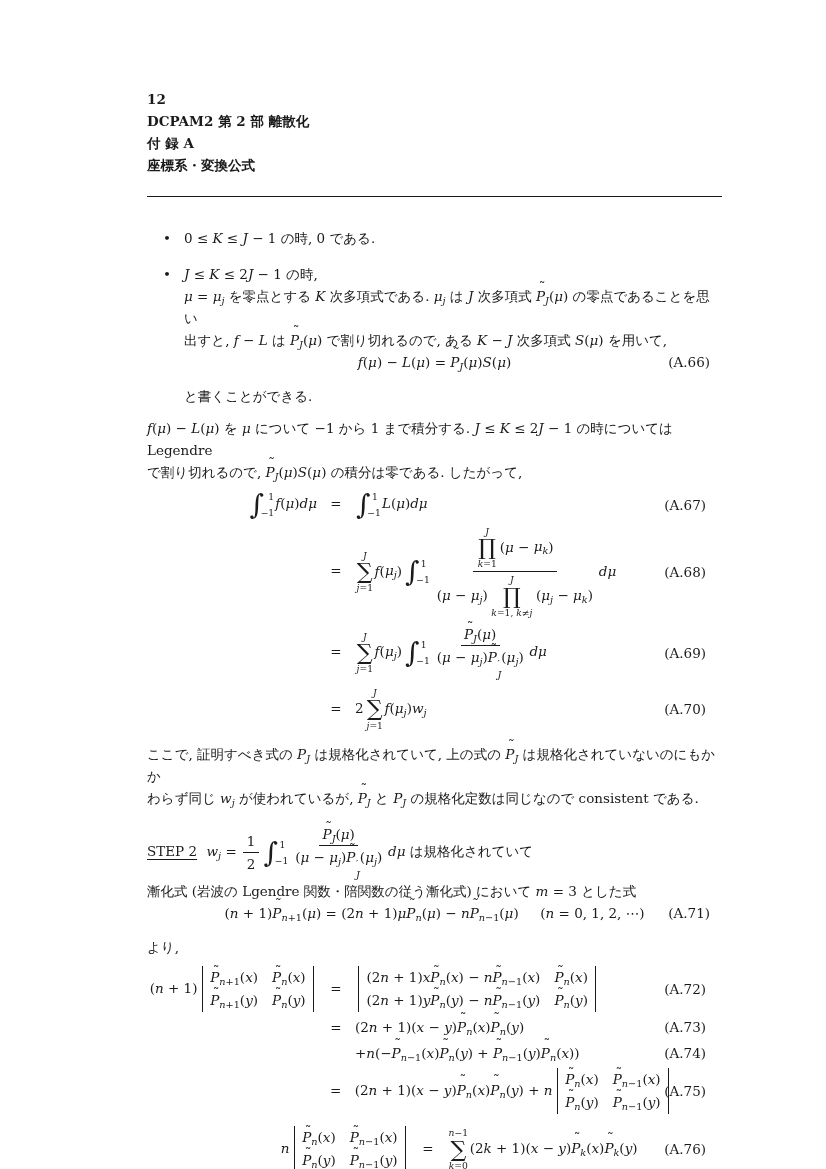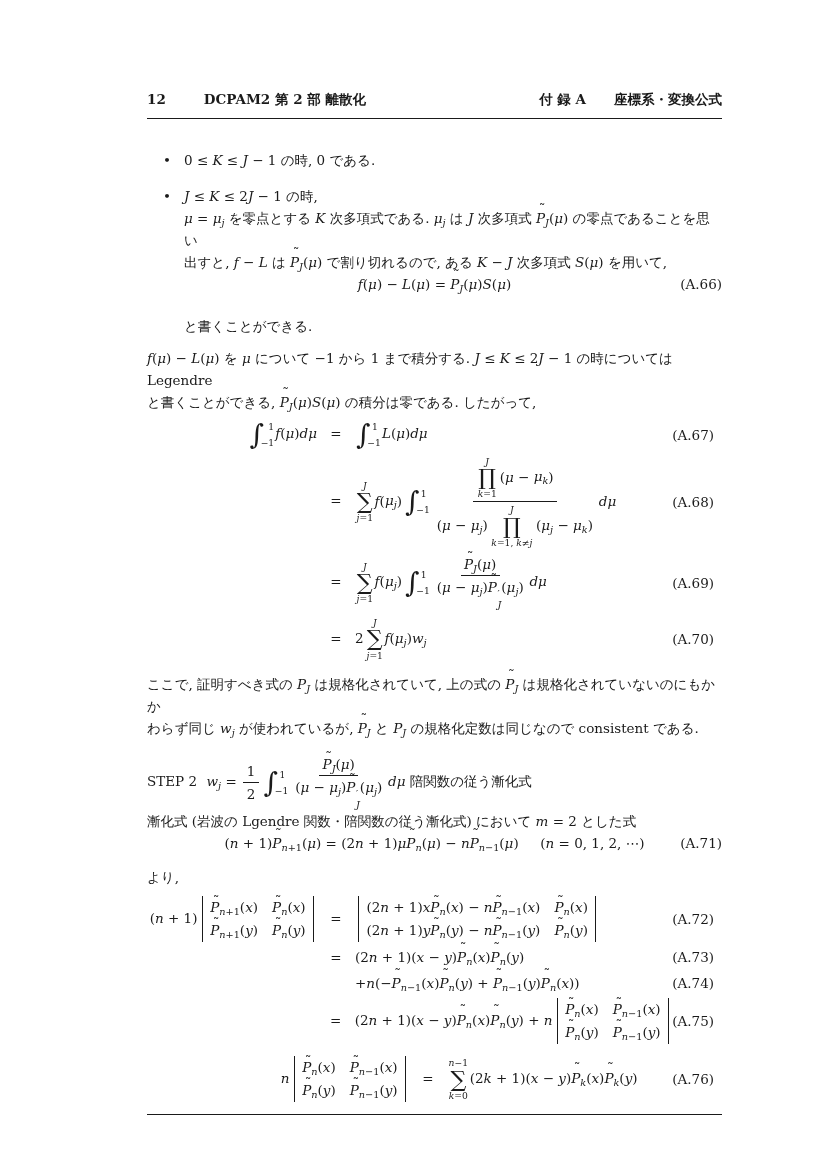--- a/index.html
+++ b/index.html
@@ -4,50 +4,50 @@
 <style>
   html,body{margin:0;padding:0;background:#ffffff;}
   .page{
     width:826px;height:1169px;margin:0 auto;background:#ffffff;color:#1a1a1a;
     font-family:"DejaVu Serif","Liberation Serif",serif;
     font-size:13.5px;line-height:22px;
     padding:88px 104px 84px 147px;box-sizing:border-box;
     display:flex;flex-direction:column;overflow:hidden;
   }
   
-  .pagehead{display:flex;align-items:baseline;border-bottom:1px solid #1a1a1a;padding-bottom:8px;font-weight:bold;}
+  .pagehead{display:flex;align-items:baseline;border-bottom:1px solid #1a1a1a;padding-bottom:20px;font-weight:bold;flex-direction:column;}
   .pagenum{margin-right:38px;}
   .head-spacer{flex:1;}
   .head-right-section{margin-right:28px;}
   .pagefoot{margin-top:auto;border-top:1px solid #1a1a1a;padding-top:7px;display:flex;justify-content:space-between;font-size:13px;}
   
   .bullets{margin:30px 0 0 16px;padding:0;list-style:none;}
   .bullets li{display:flex;align-items:baseline;}
   .bullets li + li{margin-top:14px;}
   .dot{width:21px;flex:none;}
   .btext{flex:1;}
   .bline{display:block;}
   
   .para{margin-top:10px;}
-  .indent{margin-left:37px;margin-top:20px;}
+  .indent{margin-left:37px;margin-top:12px;}
   .mt14{}
   .step2row{margin-top:16px;white-space:nowrap;}
-  .u{text-underline-offset:3px;}
+  .u{text-decoration:underline;text-underline-offset:3px;}
   
   .eq-single{position:relative;text-align:center;margin:0 0 12px;padding:0 50px;white-space:nowrap;}
-  .eq-single .eqlabel{position:absolute;right:0;top:50%;transform:translateY(-50%);}
+  .eq-single .eqlabel{position:absolute;right:12px;top:50%;transform:translateY(-50%);}
   
   .eqnarray{margin:8px 0 12px;}
   .eqrow{display:flex;align-items:baseline;position:relative;padding-right:50px;margin:7px 0;}
   .eqn2tight .eqrow{margin:4px 0;}
   .eqlhs{width:170px;text-align:right;white-space:nowrap;}
   .eqn-wide .eqlhs{width:262px;}
   .eqsign{width:38px;text-align:center;flex:none;}
   .eqrhs{flex:1;text-align:left;white-space:nowrap;}
-  .eqlabel{position:absolute;right:8px;top:50%;transform:translateY(-50%);white-space:nowrap;}
+  .eqlabel{position:absolute;right:16px;top:50%;transform:translateY(-50%);white-space:nowrap;}
   
   .rm{font-style:normal;}
   .it{font-style:italic;}
   .atom{white-space:nowrap;}
   .sub{font-size:0.72em;vertical-align:-0.28em;line-height:1;}
   .ss{display:inline-flex;flex-direction:column;align-items:flex-start;font-size:0.72em;line-height:1.15;vertical-align:-0.5em;margin-left:0.06em;}
   .ss .ssup,.ss .ssub{display:block;}
   .acc{position:relative;display:inline-block;}
   .acc .mark{position:absolute;top:-0.4em;left:50%;transform:translateX(-28%);line-height:1;font-size:1em;}
   .frac{display:inline-flex;flex-direction:column;align-items:center;vertical-align:middle;text-align:center;margin:0 0.18em;line-height:1.35;}
@@ -98,21 +98,21 @@
 
     <div class="eq-single">
       <span><span class="it">f</span><span class="rm">(</span><span class="it">μ</span><span class="rm">) − </span><span class="it">L</span><span class="rm">(</span><span class="it">μ</span><span class="rm">) = </span><span class="atom"><span class="acc"><span class="mark">˜</span><span class="it">P</span></span><span class="sub"><span class="it">J</span></span></span><span class="rm">(</span><span class="it">μ</span><span class="rm">)</span><span class="it">S</span><span class="rm">(</span><span class="it">μ</span><span class="rm">)</span></span>
       <span class="eqlabel">(A.66)</span>
     </div>
 
     <div class="para indent"><span class="rm">と書くことができる.</span></div>
 
     <div class="para mt14">
       <div><span class="it">f</span><span class="rm">(</span><span class="it">μ</span><span class="rm">) − </span><span class="it">L</span><span class="rm">(</span><span class="it">μ</span><span class="rm">) を </span><span class="it">μ</span><span class="rm"> について −1 から 1 まで積分する. </span><span class="it">J</span><span class="rm"> ≤ </span><span class="it">K</span><span class="rm"> ≤ 2</span><span class="it">J</span><span class="rm"> − 1 の時については Legendre</span></div>
-      <div><span class="rm">と書くことができる, </span><span class="atom"><span class="acc"><span class="mark">˜</span><span class="it">P</span></span><span class="sub"><span class="it">J</span></span></span><span class="rm">(</span><span class="it">μ</span><span class="rm">)</span><span class="it">S</span><span class="rm">(</span><span class="it">μ</span><span class="rm">) の積分は零である. したがって,</span></div>
+      <div><span class="rm">で割り切れるので, </span><span class="atom"><span class="acc"><span class="mark">˜</span><span class="it">P</span></span><span class="sub"><span class="it">J</span></span></span><span class="rm">(</span><span class="it">μ</span><span class="rm">)</span><span class="it">S</span><span class="rm">(</span><span class="it">μ</span><span class="rm">) の積分は零である. したがって,</span></div>
     </div>
 
     <div class="eqnarray">
         <div class="eqrow">
           <div class="eqlhs"><span class="intop">
               <span class="isym">∫</span>
               <span class="ilim">
                 <span class="ihi"><span class="rm">1</span></span>
                 <span class="ilo"><span class="rm">−1</span></span>
               </span>
@@ -202,23 +202,23 @@
             <span class="ilim">
               <span class="ihi"><span class="rm">1</span></span>
               <span class="ilo"><span class="rm">−1</span></span>
             </span>
           </span><span class="frac">
             <span class="num"><span class="atom"><span class="acc"><span class="mark">˜</span><span class="it">P</span></span><span class="sub"><span class="it">J</span></span></span><span class="rm">(</span><span class="it">μ</span><span class="rm">)</span></span>
             <span class="den"><span class="rm">(</span><span class="it">μ</span><span class="rm"> − </span><span class="atom"><span class="it">μ</span><span class="sub"><span class="it">j</span></span></span><span class="rm">)</span><span class="atom"><span class="acc"><span class="mark">˜</span><span class="it">P</span></span><span class="ss">
                   <span class="ssup"><span class="rm">′</span></span>
                   <span class="ssub"><span class="it">J</span></span>
                 </span></span><span class="rm">(</span><span class="atom"><span class="it">μ</span><span class="sub"><span class="it">j</span></span></span><span class="rm">)</span></span>
-          </span><span class="it">dμ</span></span><span><span class="rm"> 陪関数の従う漸化式</span></span>
-    </div>
-    <div><span class="rm">漸化式 (岩波の Lgendre 関数・陪関数の従う漸化式) において </span><span class="it">m</span><span class="rm"> = 2 とした式</span></div>
+          </span><span class="it">dμ</span></span><span><span class="rm"> は規格化されていて</span></span>
+    </div>
+    <div><span class="rm">漸化式 (岩波の Lgendre 関数・陪関数の従う漸化式) において </span><span class="it">m</span><span class="rm"> = 3 とした式</span></div>
 
     <div class="eq-single">
       <span><span class="rm">(</span><span class="it">n</span><span class="rm"> + 1)</span><span class="atom"><span class="acc"><span class="mark">˜</span><span class="it">P</span></span><span class="sub"><span class="it">n</span><span class="rm">+1</span></span></span><span class="rm">(</span><span class="it">μ</span><span class="rm">) = (2</span><span class="it">n</span><span class="rm"> + 1)</span><span class="it">μ</span><span class="atom"><span class="acc"><span class="mark">˜</span><span class="it">P</span></span><span class="sub"><span class="it">n</span></span></span><span class="rm">(</span><span class="it">μ</span><span class="rm">) − </span><span class="it">n</span><span class="atom"><span class="acc"><span class="mark">˜</span><span class="it">P</span></span><span class="sub"><span class="it">n</span><span class="rm">−1</span></span></span><span class="rm">(</span><span class="it">μ</span><span class="rm">)</span><span class="msp" style="width: 1.6em;"></span><span class="rm">(</span><span class="it">n</span><span class="rm"> = 0, 1, 2, ⋯)</span></span>
       <span class="eqlabel">(A.71)</span>
     </div>
 
     <div class="para"><span class="rm">より,</span></div>
 
     <div class="eqnarray eqn2tight">
         <div class="eqrow">

